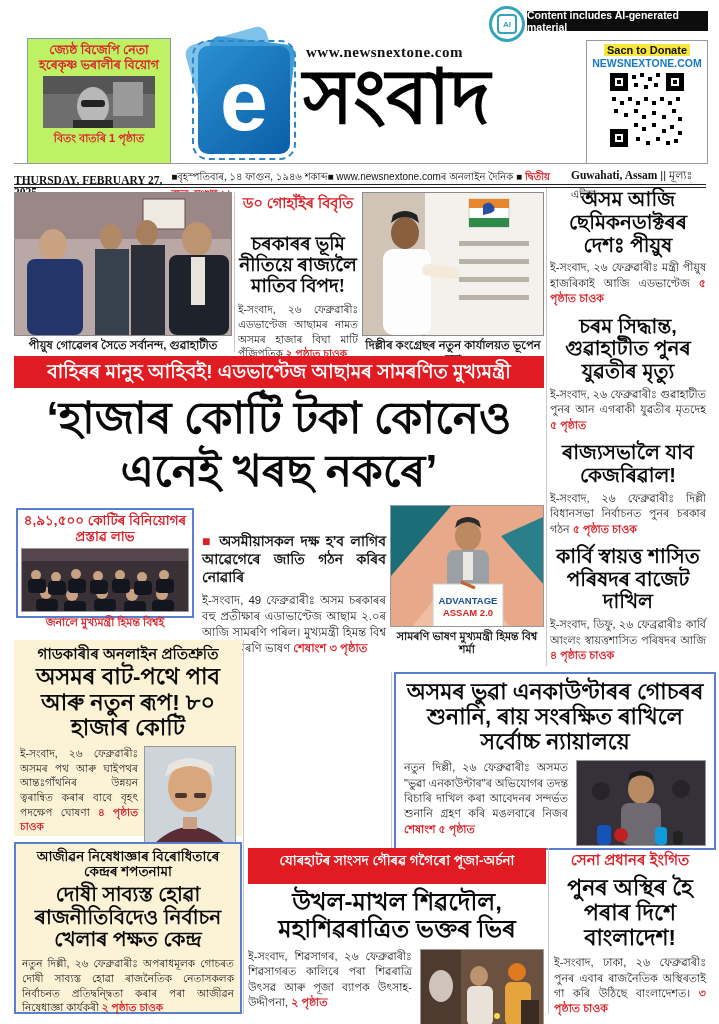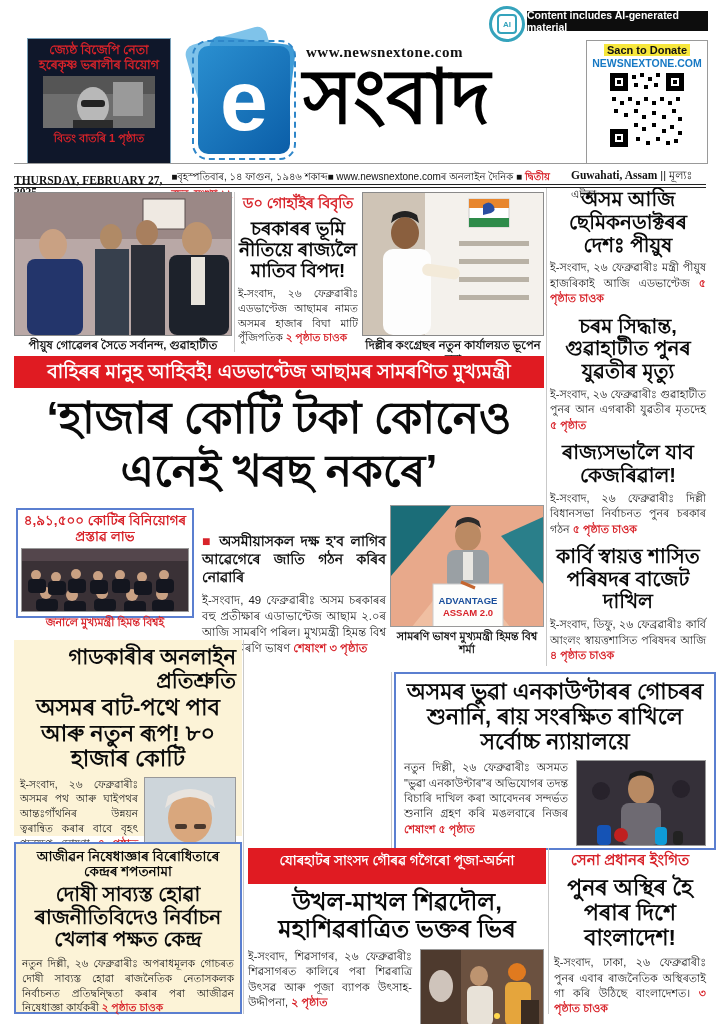--- a/index.html
+++ b/index.html
@@ -26,21 +26,21 @@
   .ai-inner{width:16px;height:16px;border:2px solid #35a3bc;border-radius:4px;display:flex;align-items:center;justify-content:center;
             font-size:8px;font-weight:800;color:#35a3bc;}
   .dbl-rule{border-top:4px double #222;}
   .thin-rule{border-top:1px solid #999;}
 </style>
 </head>
 <body>
 
 <div class="page">
 
-  <div class="abs" style="left:27px;top:38px;width:144px;height:126px;border:1px solid #7aa0b8;padding:4px;box-sizing:border-box;background:#0f172a;">
+  <div class="abs" style="left:27px;top:38px;width:144px;height:126px;border:1px solid #7aa0b8;padding:4px;box-sizing:border-box;background:#bef264;">
     <div class="kicker-red" style="font-size:12.5px;line-height:1.2;">জ্যেষ্ঠ বিজেপি নেতা হৰেকৃষ্ণ ভৰালীৰ বিয়োগ</div>
     <svg width="112" height="52" style="display:block;margin:3px auto 2px;">
       <rect width="112" height="52" fill="#6e6e6e"></rect>
       <rect x="0" y="0" width="112" height="18" fill="#555"></rect>
       <rect x="70" y="6" width="30" height="34" fill="#9a9a9a"></rect>
       <ellipse cx="50" cy="30" rx="16" ry="19" fill="#b8b8b8"></ellipse>
       <rect x="38" y="24" width="24" height="7" rx="3" fill="#222"></rect>
       <rect x="30" y="44" width="40" height="10" fill="#2c2c2c"></rect>
     </svg>
     <div class="kicker-red" style="font-size:11px;">বিতং বাতৰি 1 পৃষ্ঠাত</div>
@@ -144,21 +144,21 @@
       <rect x="116" y="52" width="34" height="90" fill="#2c2f38"></rect>
       <ellipse cx="182" cy="46" rx="15" ry="17" fill="#bd9470"></ellipse>
       <rect x="154" y="62" width="60" height="80" rx="8" fill="#1d222b"></rect>
       <rect x="176" y="64" width="14" height="48" fill="#e8e4dc"></rect>
     </svg>
   </div>
   <div class="abs caption" style="left:14px;top:339px;width:218px;">পীয়ুষ গোৱেলৰ সৈতে সৰ্বানন্দ, গুৱাহাটীত</div>
 
   <div class="abs" style="left:238px;top:192px;width:120px;">
     <div class="kicker-red" style="font-size:14.5px;">ড০ গোহাঁইৰ বিবৃতি</div>
-    <div class="headline" style="font-size:18.5px;margin-top:2px;">চৰকাৰৰ ভূমি নীতিয়ে ৰাজ্যলৈ মাতিব বিপদ!</div>
+    <div class="headline" style="font-size:18.5px;margin-top:18px;font-family:Liberation Serif, serif;">চৰকাৰৰ ভূমি নীতিয়ে ৰাজ্যলৈ মাতিব বিপদ!</div>
     <div class="body-text" style="font-size:10.5px;margin-top:5px;">
       <span>ই-সংবাদ, ২৬ ফেব্ৰুৱাৰীঃ এডভাণ্টেজ আছামৰ নামত অসমৰ হাজাৰ বিঘা মাটি পুঁজিপতিক</span>
       <span class="ref">২ পৃষ্ঠাত চাওক</span>
     </div>
   </div>
 
   <div class="abs photo-frame" style="left:362px;top:192px;width:182px;height:144px;">
     <svg width="180" height="142">
       <rect width="180" height="142" fill="#cfc4b6"></rect>
       <rect x="62" y="0" width="118" height="142" fill="#f4f1ec"></rect>
@@ -276,21 +276,21 @@
       <rect x="72" y="46" width="10" height="28" fill="#e9e7e2"></rect>
       <rect x="42" y="78" width="70" height="44" fill="#fdfdfb" stroke="#ccc"></rect>
       <text x="77" y="98" text-anchor="middle" font-size="9.5" font-weight="bold" fill="#1a4f9c" font-family="Liberation Sans, sans-serif">ADVANTAGE</text>
       <text x="77" y="110" text-anchor="middle" font-size="9.5" font-weight="bold" fill="#d8232a" font-family="Liberation Sans, sans-serif">ASSAM 2.0</text>
       <line x1="70" y1="76" x2="84" y2="82" stroke="#c4652f" stroke-width="3"></line>
     </svg>
     <div class="caption" style="margin-top:3px;font-size:11px;">সামৰণি ভাষণ মুখ্যমন্ত্ৰী হিমন্ত বিশ্ব শৰ্মা</div>
   </div>
 
   <div class="abs cream" style="left:14px;top:640px;width:228px;height:196px;padding:5px 6px;box-sizing:border-box;">
-    <div class="headline" style="font-size:21px;text-align:right;">গাডকাৰীৰ অনলাইন প্ৰতিশ্ৰুতি</div>
+    <div class="headline" style="font-size:15px;">গাডকাৰীৰ অনলাইন প্ৰতিশ্ৰুতি</div>
     <div class="headline" style="font-size:22.5px;margin-top:2px;">অসমৰ বাট-পথে পাব আৰু নতুন ৰূপ! ৮০ হাজাৰ কোটি</div>
     <div style="display:flex;gap:6px;margin-top:5px;">
       <div class="body-text" style="width:118px;font-size:10.5px;">
         <span>ই-সংবাদ, ২৬ ফেব্ৰুৱাৰীঃ অসমৰ পথ আৰু ঘাইপথৰ আন্তঃগাঁথনিৰ উন্নয়ন ত্বৰান্বিত কৰাৰ বাবে বৃহৎ পদক্ষেপ ঘোষণা</span>
         <span class="ref">৪ পৃষ্ঠাত চাওক</span>
       </div>
       <svg width="90" height="96" style="border:1px solid #999;flex:none;">
         <rect width="90" height="96" fill="#cdd5da"></rect>
         <ellipse cx="45" cy="40" rx="22" ry="25" fill="#d9a77d"></ellipse>
         <path d="M20 30 q25 -22 50 0 l-3 -12 q-22 -14 -44 0 z" fill="#e8e4df"></path>

